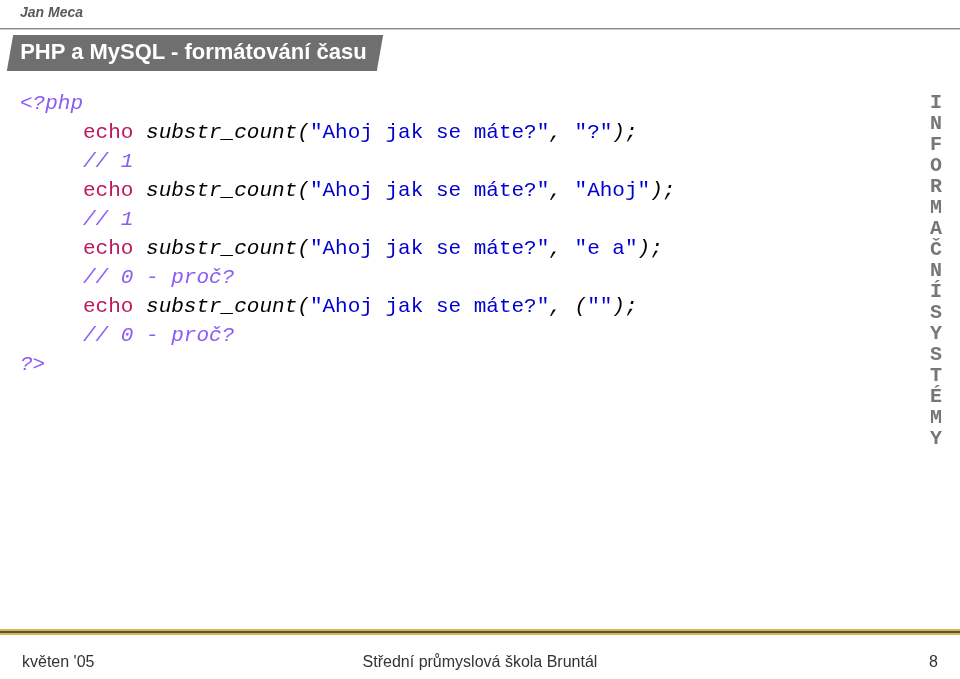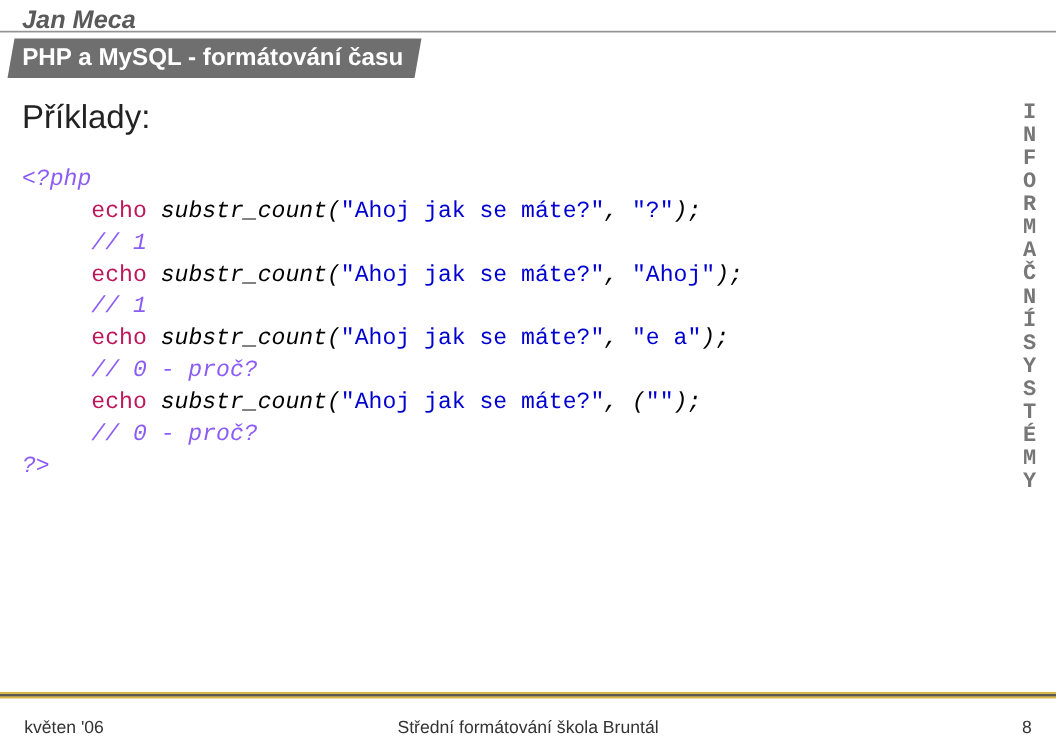--- a/index.html
+++ b/index.html
@@ -1,18 +1,18 @@
 <!DOCTYPE html>
 <html><head>
 <meta charset="utf-8">
 <style>
   * { margin: 0; padding: 0; box-sizing: border-box; }
   html, body { width: 960px; height: 679px; font-family: Verdana, Arial, sans-serif; background: #fff; }
   .page { position: relative; width: 960px; height: 679px; background: #fff; }
-  .author { position: absolute; left: 20px; top: 4px; font-size: 23px; font-weight: bold; color: #5a5a5a; font-style: italic; }
+  .author { position: absolute; left: 20px; top: 4px; font-size: 14px; font-weight: bold; color: #5a5a5a; font-style: italic; }
   .hr-top { position: absolute; left: 0; top: 28px; width: 100%; height: 1px; background: #888; box-shadow: 0 1px 0 #ccc; }
   .title-bar { position: absolute; left: 10px; top: 35px; padding: 4px 14px 6px 10px; background: #6f6f6f; color: #fff; font-size: 22px; font-weight: 600; display: inline-block; transform: skewX(-10deg); }
   .title-bar span { display: inline-block; transform: skewX(10deg); }
   .content { position: absolute; left: 20px; top: 90px; width: 860px; }
   .priklady { font-size: 30px; color: #222; margin-bottom: 26px; }
   .code { font-family: "Courier New", monospace; font-size: 21px; line-height: 1.38; white-space: pre; }
   .c-green { color: #be185d; }
   .c-orange { color: #8b5cf6; font-style: italic; }
   .c-blue-text { color: #0000d0; }
   .c-black { color: #000; font-style: italic; }
@@ -29,21 +29,20 @@
 </head>
 <body>
 
 <div class="page">
 
   <div class="author">Jan Meca</div>
   <div class="hr-top"></div>
   <div class="title-bar"><span>PHP a MySQL - formátování času</span></div>
 
   <div class="content">
-    <div class="priklady">Příklady:</div>
 
     <div class="code"><span class="c-orange">&lt;?php</span>
      <span class="c-green">echo</span> <span class="c-black">substr_count(</span><span class="c-blue-text">"Ahoj jak se máte?"</span><span class="c-black">, </span><span class="c-blue-text">"?"</span><span class="c-black">);</span>
      <span class="c-orange">// 1</span>
      <span class="c-green">echo</span> <span class="c-black">substr_count(</span><span class="c-blue-text">"Ahoj jak se máte?"</span><span class="c-black">, </span><span class="c-blue-text">"Ahoj"</span><span class="c-black">);</span>
      <span class="c-orange">// 1</span>
      <span class="c-green">echo</span> <span class="c-black">substr_count(</span><span class="c-blue-text">"Ahoj jak se máte?"</span><span class="c-black">, </span><span class="c-blue-text">"e a"</span><span class="c-black">);</span>
      <span class="c-orange">// 0 - proč?</span>
      <span class="c-green">echo</span> <span class="c-black">substr_count(</span><span class="c-blue-text">"Ahoj jak se máte?"</span><span class="c-black">, (</span><span class="c-blue-text">""</span><span class="c-black">);</span>
      <span class="c-orange">// 0 - proč?</span>
@@ -67,18 +66,18 @@
     <span class="ch">S</span>
     <span class="ch">T</span>
     <span class="ch">É</span>
     <span class="ch">M</span>
     <span class="ch">Y</span>
   </div>
 
   <div class="footer-line-outer"></div>
   <div class="footer-line-inner"></div>
   <div class="footer">
-    <div class="footer-left">květen '06</div>
-    <div class="footer-center">Střední formátování škola Bruntál</div>
+    <div class="footer-left">květen '05</div>
+    <div class="footer-center">Střední průmyslová škola Bruntál</div>
     <div class="footer-right">8</div>
   </div>
 
 </div>
 
 </body></html>

